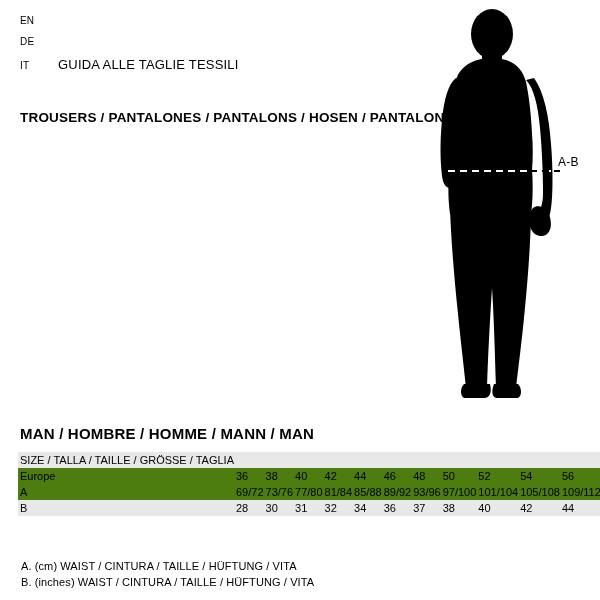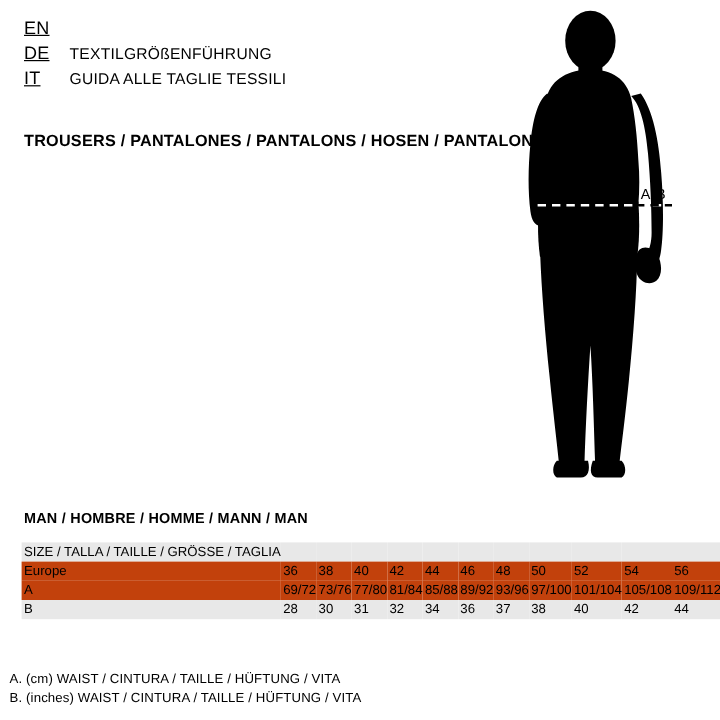--- a/index.html
+++ b/index.html
@@ -28,23 +28,22 @@
     top: 15px;
     width: 380px;
   }
   .lang-row {
     display: flex;
     align-items: baseline;
     height: 21px;
   }
   .lang-code {
     width: 38px;
-    font-size: 15px;
-    letter-spacing: 0.2px;
-    text-decoration: underline;
+    font-size: 10px;
+    letter-spacing: 0.2px;
   }
   .lang-title {
     font-size: 13px;
     letter-spacing: 0.2px;
   }
 
   .section-heading {
     position: absolute;
     left: 20px;
     top: 110px;
@@ -59,32 +58,32 @@
     left: 400px;
     top: 8px;
     width: 200px;
     height: 400px;
   }
   .figure-wrap svg {
     display: block;
   }
   .ab-label {
     position: absolute;
-    left: 534px;
+    left: 558px;
     top: 155px;
     font-size: 12px;
     letter-spacing: 0.3px;
   }
 
   
   .man-heading {
     position: absolute;
     left: 20px;
     top: 425px;
-    font-size: 12px;
+    font-size: 15px;
     font-weight: bold;
     letter-spacing: 0.2px;
   }
 
   table.size-table {
     position: absolute;
     left: 18px;
     top: 452px;
     width: 566px;
     border-collapse: collapse;
@@ -94,58 +93,57 @@
   table.size-table th {
     text-align: left;
     padding: 2px 0 2px 2px;
     font-weight: normal;
     white-space: nowrap;
   }
   table.size-table tr.shaded {
     background: #e8e8e8;
   }
   table.size-table tr.plain {
-    background: #c2410c;
+    background: #4d7c0f;
   }
   table.size-table td.label-col,
   table.size-table th.label-col {
     width: 86px;
     margin-left: 12px;
   }
   table.size-table td.v,
   table.size-table th.v {
     width: 40px;
   }
   table.size-table th.label-col {
     font-size: 11px;
   }
 
   .notes {
     position: absolute;
-    left: 8px;
+    left: 21px;
     top: 558px;
     font-size: 11px;
     line-height: 16px;
   }
   .notes div {
     letter-spacing: 0.1px;
   }
 </style>
 </head>
 <body>
 
 <div class="page">
 
   <div class="lang-block">
     <div class="lang-row">
       <span class="lang-code">EN</span>
     </div>
     <div class="lang-row">
       <span class="lang-code">DE</span>
-      <span class="lang-title">TEXTILGRÖßENFÜHRUNG</span>
     </div>
     <div class="lang-row">
       <span class="lang-code">IT</span>
       <span class="lang-title">GUIDA ALLE TAGLIE TESSILI</span>
     </div>
   </div>
 
   <div class="section-heading">TROUSERS / PANTALONES / PANTALONS / HOSEN / PANTALONI</div>
 
   <div class="figure-wrap">

